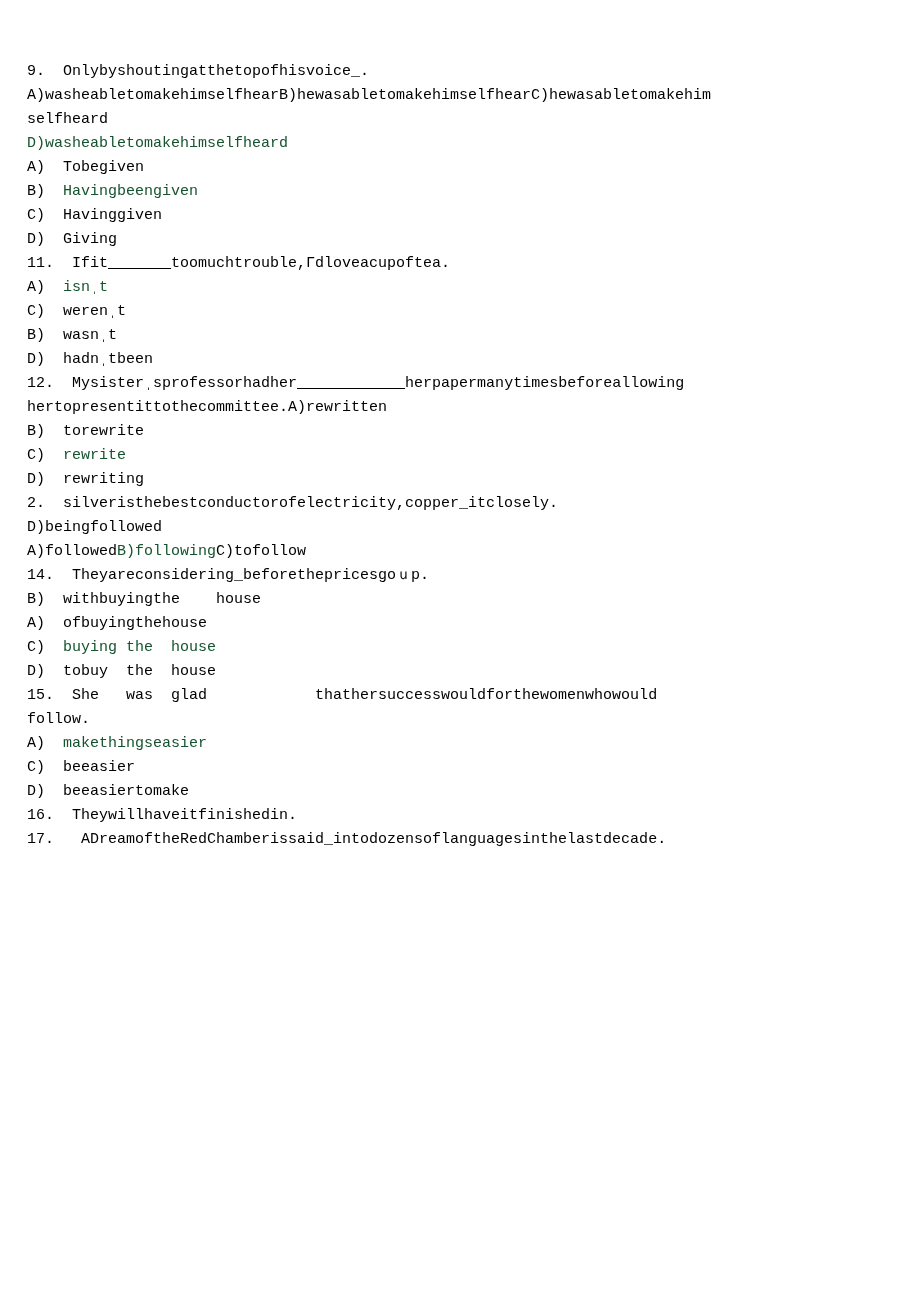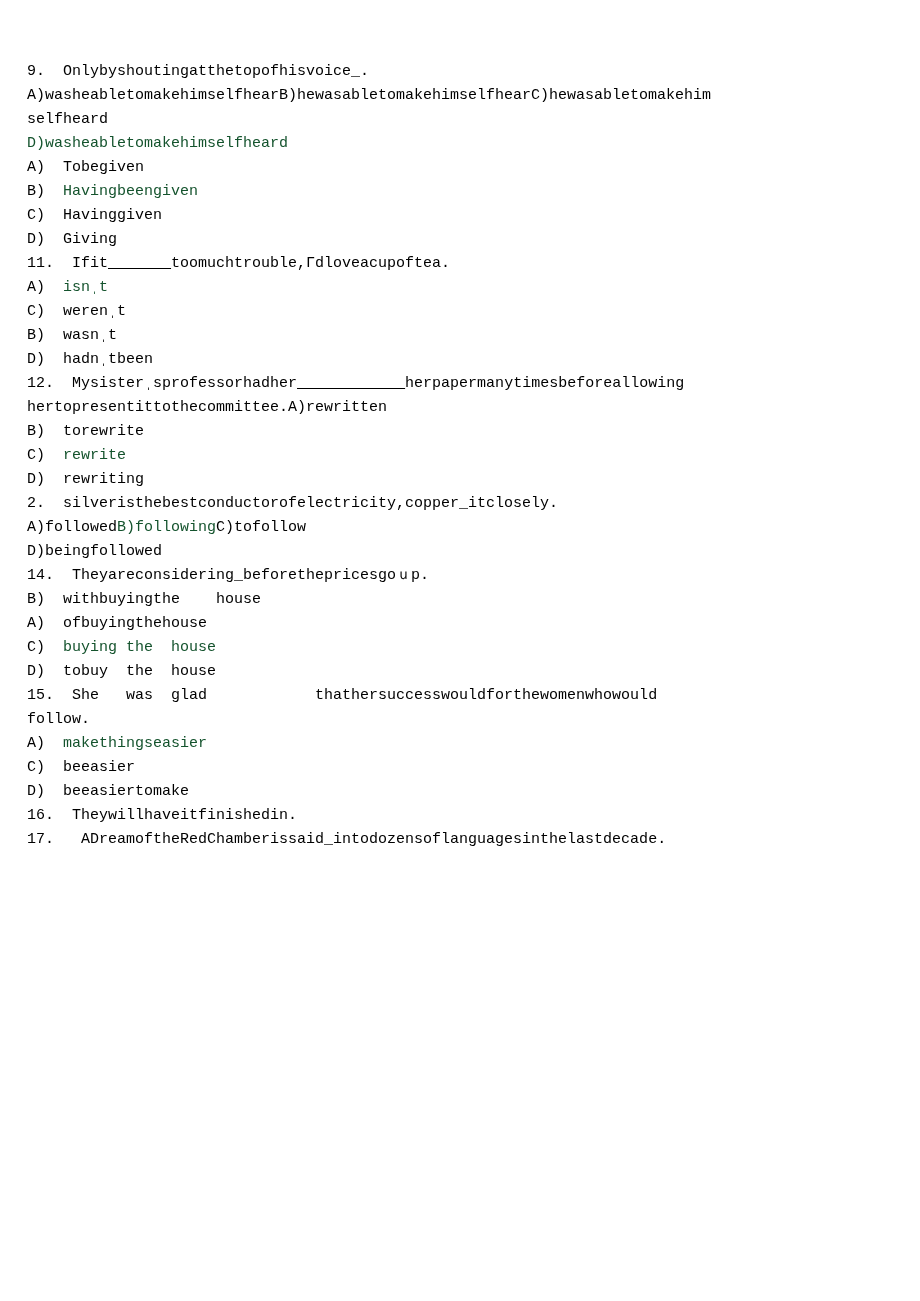--- a/index.html
+++ b/index.html
@@ -52,22 +52,22 @@
   <div class="line"><span class="opt-label">B)</span><span>wasnˌt</span></div>
   <div class="line"><span class="opt-label">D)</span><span>hadnˌtbeen</span></div>
 
   <div class="line"><span>12.</span>  <span>Mysisterˌsprofessorhadher</span><span class="blank">____________</span><span>herpapermanytimesbeforeallowing</span></div>
   <div class="line"><span>hertopresentittothecommittee.A)rewritten</span></div>
   <div class="line"><span class="opt-label">B)</span><span>torewrite</span></div>
   <div class="line"><span class="opt-label">C)</span><span class="green">rewrite</span></div>
   <div class="line"><span class="opt-label">D)</span><span>rewriting</span></div>
 
   <div class="line"><span>2.</span>  <span>silveristhebestconductorofelectricity,copper_itclosely.</span></div>
+  <div class="line"><span>D)beingfollowed</span></div>
   <div class="line"><span>A)followed</span><span class="green">B)following</span><span>C)tofollow</span></div>
-  <div class="line"><span>D)beingfollowed</span></div>
 
   <div class="line"><span>14.</span>  <span>Theyareconsidering_beforethepricesgoｕp.</span></div>
   <div class="line"><span class="opt-label">B)</span><span>withbuyingthe    house</span></div>
   <div class="line"><span class="opt-label">A)</span><span>ofbuyingthehouse</span></div>
   <div class="line"><span class="opt-label">C)</span><span class="green">buying the  house</span></div>
   <div class="line"><span class="opt-label">D)</span><span>tobuy  the  house</span></div>
 
   <div class="line"><span>15.</span>  <span>She   was  glad            thathersuccesswouldforthewomenwhowould</span></div>
   <div class="line"><span>follow.</span></div>
   <div class="line"><span class="opt-label">A)</span><span class="green">makethingseasier</span></div>

